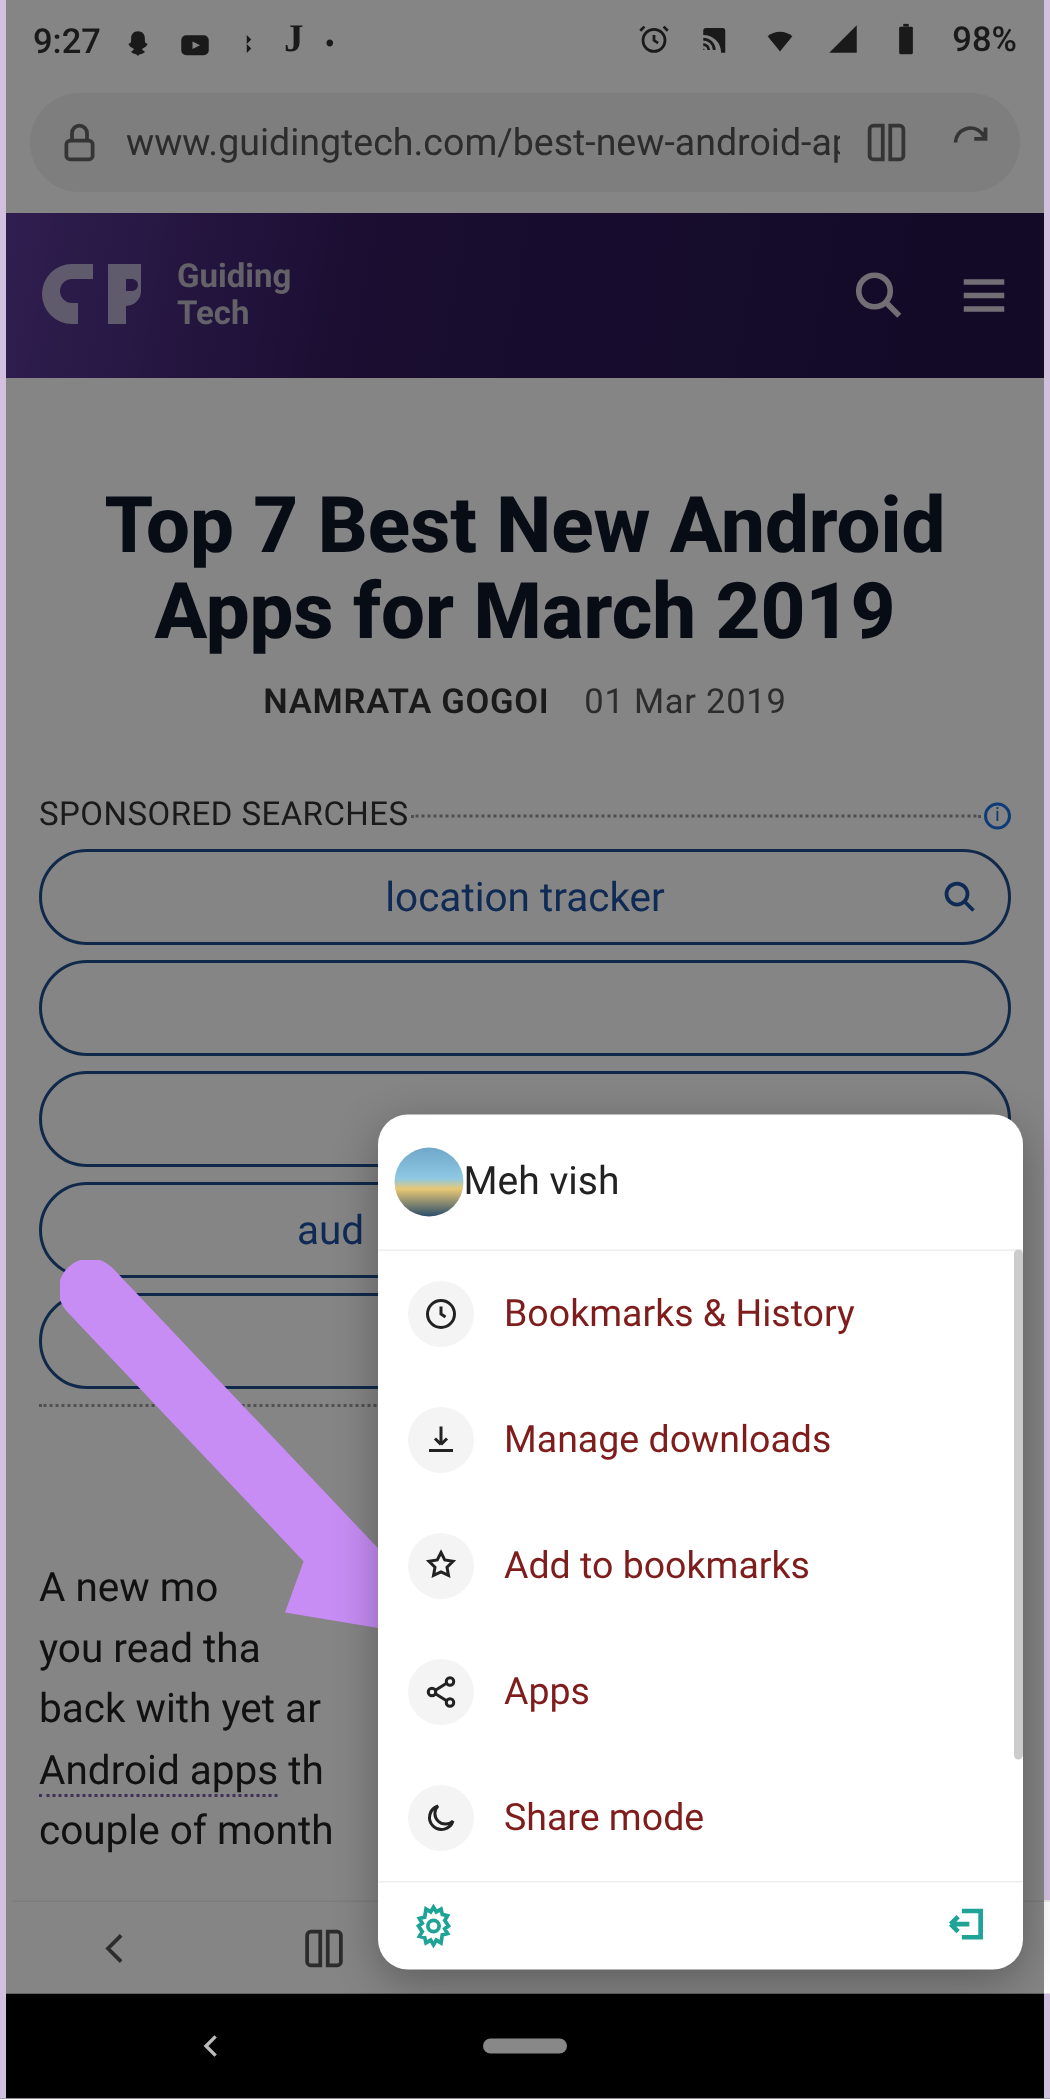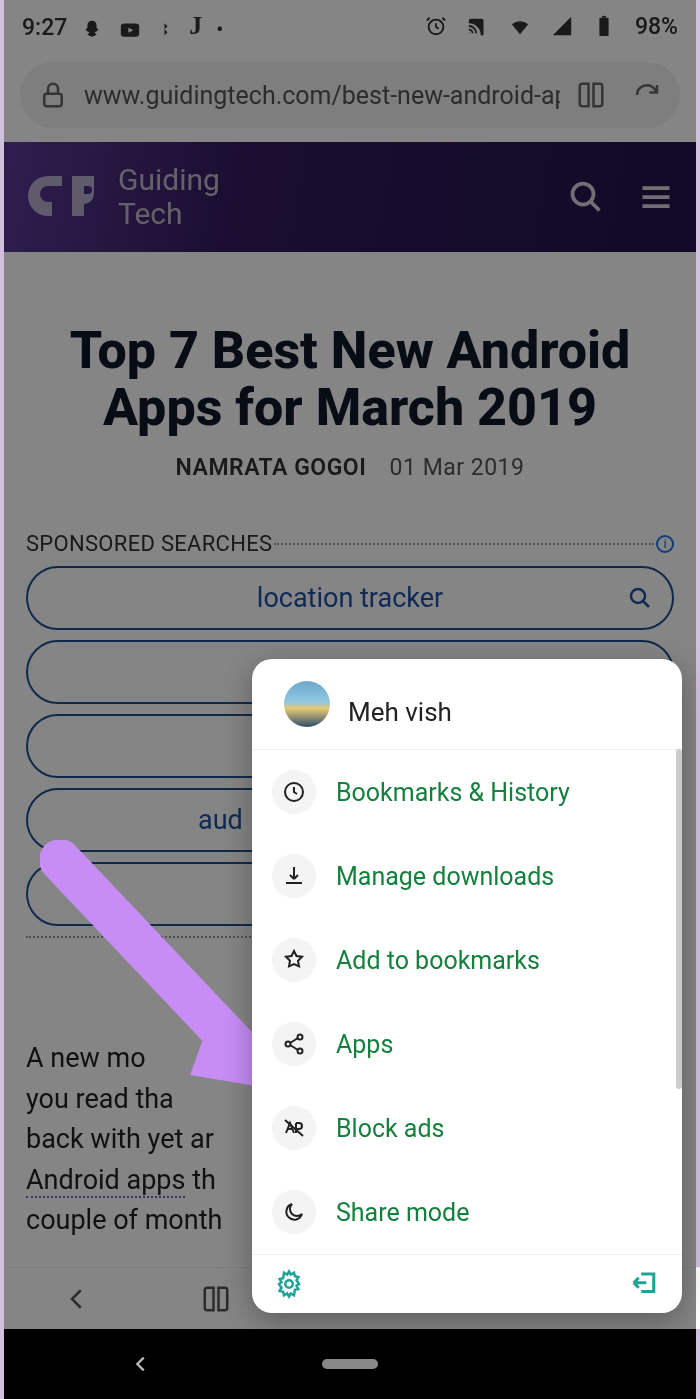--- a/index.html
+++ b/index.html
@@ -7,21 +7,21 @@
   .phone { position: absolute; left: 4px; top: 0; width: 692px; height: 1399px; background: #fff; }
   .status-bar { display: flex; justify-content: space-between; align-items: center; height: 52px; padding: 0 18px; font-size: 23px; font-weight: 500; color: #333; }
   .status-left { display: flex; align-items: flex-end; gap: 14px; }
   .status-right { display: flex; align-items: center; gap: 20px; }
   .status-right svg { width: 22px; height: 22px; }
   .url-bar { margin: 10px 16px 14px; height: 66px; border-radius: 33px; background: #f1f1f1; display: flex; align-items: center; padding: 0 18px; gap: 16px; }
   .url-text { flex: 1; font-size: 25px; color: #555; white-space: nowrap; overflow: hidden; }
   .url-icon { width: 30px; height: 30px; color: #666; }
   .site-header { height: 110px; background: linear-gradient(100deg, #5b3b99 0%, #331a5e 35%, #23144a 100%); display: flex; align-items: center; padding: 0 22px; gap: 16px; }
   .logo { width: 76px; height: 54px; }
-  .brand { color: #c0bbc9; font-size: 30px; font-weight: 400; line-height: 1.15; }
+  .brand { color: #c0bbc9; font-size: 22px; font-weight: 700; line-height: 1.15; }
   .site-header .spacer { flex: 1; }
   .hicon { color: #d8d3df; width: 36px; height: 36px; margin-left: 18px; }
   .content { background: #fff; padding: 50px 22px 40px; position: relative; }
   .title { color: #0f172a; font-size: 52px; font-weight: 800; text-align: center; line-height: 1.1; margin: 20px 0 18px; }
   .byline { text-align: center; color: #333; font-size: 23px; font-weight: 600; letter-spacing: 0.5px; }
   .byline .date { font-weight: 400; color: #555; margin-left: 17px; }
   .sponsored { margin-top: 50px; }
   .sponsored-head { display: flex; align-items: center; gap: 2px; }
   .sponsored-head span { font-size: 22px; color: #333; letter-spacing: 0.3px; }
   .sponsored-head .line { flex: 1; border-top: 2px dotted #999; }
@@ -31,27 +31,27 @@
   .article-text { margin-top: 100px; font-size: 27px; line-height: 1.5; color: #222; }
   .article-text .under { border-bottom: 2px dotted #7b5faf; }
   .bottom-nav { position: absolute; left: 4px; bottom: 70px; width: 692px; height: 62px; background: #fff; display: flex; align-items: center; justify-content: space-around; border-top: 1px solid #eee; }
   .bottom-nav svg { width: 30px; height: 30px; color: #555; }
   .sys-nav { position: absolute; left: 4px; bottom: 0; width: 692px; height: 70px; background: #000; display: flex; align-items: center; justify-content: center; gap: 170px; }
   .sys-nav .handle { width: 56px; height: 10px; border-radius: 5px; background: #888; }
   .sys-nav svg { width: 22px; height: 22px; color: #bbb; }
   .scrim { position: absolute; left: 4px; top: 0; width: 692px; height: 1329px; background: rgba(0,0,0,0.48); }
   .menu { position: absolute; right: 18px; bottom: 86px; width: 430px; background: #fff; border-radius: 20px; box-shadow: 0 8px 30px rgba(0,0,0,0.3); overflow: hidden; }
   .menu-scroll { position: absolute; right: 0; top: 90px; width: 6px; height: 340px; background: #ccc; border-radius: 3px; }
-  .profile { display: flex; align-items: flex-end; gap: 18px; padding: 22px 32px; border-bottom: 1px solid #eee; }
+  .profile { display: flex; align-items: center; padding: 22px 11px; border-bottom: 1px solid #eee; }
   .avatar { width: 46px; height: 46px; border-radius: 50%; background: linear-gradient(180deg, #6fa7c9 0%, #8ec8e3 45%, #e8c874 60%, #2b4d6b 100%); position: relative; }
   .profile-name { font-size: 26px; color: #222; }
   .menu-item { display: flex; align-items: center; gap: 20px; padding: 20px 20px; }
   .icon-circ { width: 44px; height: 44px; border-radius: 50%; background: #f4f4f4; display: flex; align-items: center; justify-content: center; }
   .icon-circ svg { width: 24px; height: 24px; color: #222; }
-  .menu-label { font-size: 25px; color: #15803d; }
+  .menu-label { font-size: 25px; color: #7f1d1d; }
   .menu-foot { display: flex; justify-content: space-between; align-items: center; padding: 14px 22px; border-top: 1px solid #eee; }
   .menu-foot svg { width: 30px; height: 30px; color: #1fa396; }
   .arrow { position: absolute; left: 40px; top: 840px; width: 240px; height: 260px; pointer-events: none; }
 </style>
 </head>
 <body>
 
 <div class="phone">
   <div class="status-bar">
     <div class="status-left">
@@ -229,29 +229,20 @@
           <circle cx="6" cy="12" r="2.5"></circle>
           <circle cx="18" cy="19" r="2.5"></circle>
           <path d="M8 11l8-5M8 13l8 5"></path>
         </svg>
       </div>
     <div class="menu-label">Apps</div>
   </div>
   <div class="menu-item">
     <div class="icon-circ">
         <svg viewBox="0 0 24 24" fill="none" stroke="#222" stroke-width="2">
-          <path d="M4 17l4-10 4 10M5.5 13h5M14 7h3a3 3 0 010 6h-3V7v10"></path>
-          <path d="M3 4l18 16"></path>
-        </svg>
-      </div>
-    <div class="menu-label">Block ads</div>
-  </div>
-  <div class="menu-item">
-    <div class="icon-circ">
-        <svg viewBox="0 0 24 24" fill="none" stroke="#222" stroke-width="2">
           <path d="M20 14A8 8 0 1110 4a6 6 0 0010 10z"></path>
         </svg>
       </div>
     <div class="menu-label">Share mode</div>
   </div>
   <div class="menu-foot">
     <svg viewBox="0 0 24 24" fill="none" stroke="#1fa396" stroke-width="2">
         <circle cx="12" cy="12" r="3"></circle>
         <path d="M12 2l1.5 2.5L16 3l.7 2.8 2.8.7-1.5 2.5L20 12l-2 1.5 1.5 2.5-2.8.7L16 21l-2.5-1.5L12 22l-1.5-2.5L8 21l-.7-2.8-2.8-.7L6 15 4 12l2-1.5L4.5 8l2.8-.7L8 3l2.5 1.5L12 2z"></path>
       </svg>

